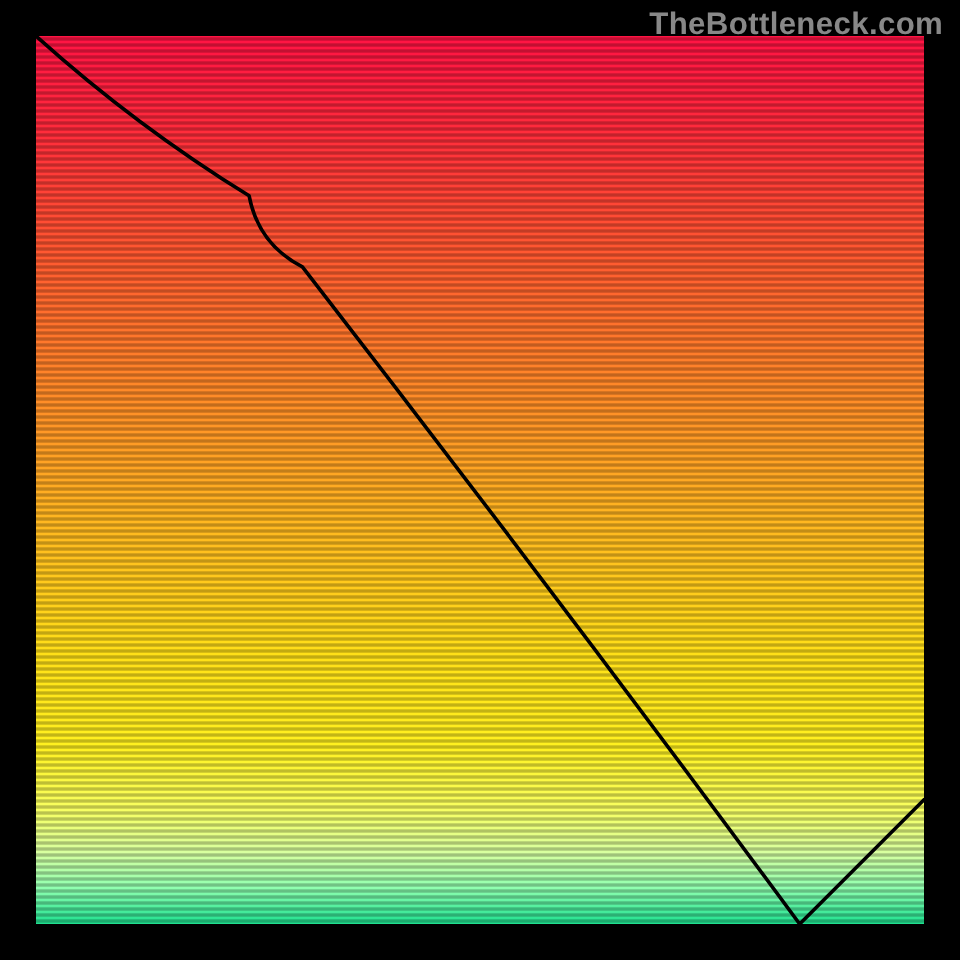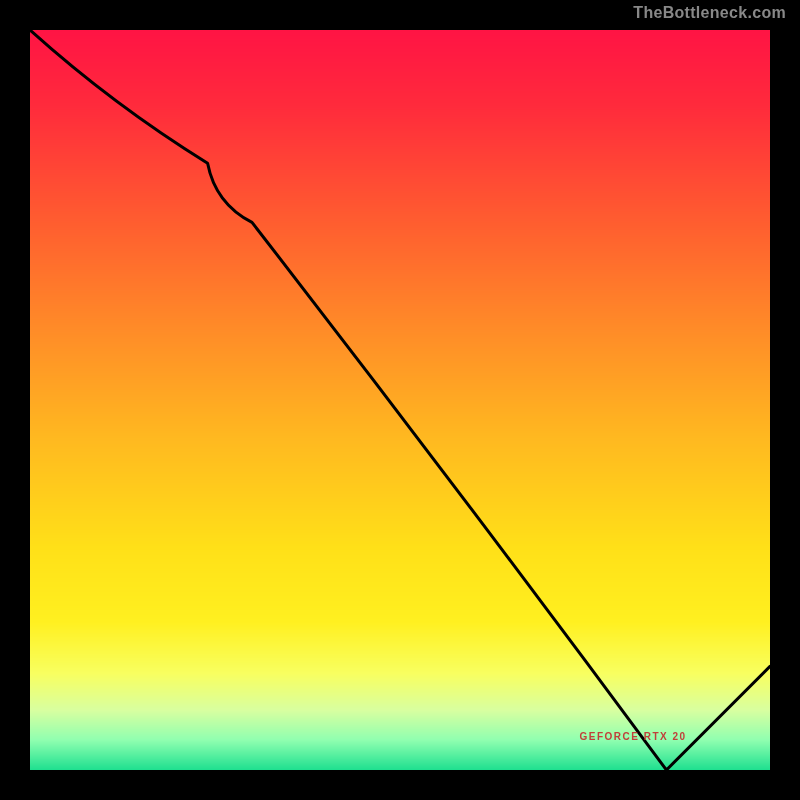--- a/index.html
+++ b/index.html
@@ -14,21 +14,21 @@
     position: relative;
     width: 800px;
     height: 800px;
     background: #000;
   }
   .watermark {
     position: absolute;
     top: 4px;
     right: 14px;
     color: #888;
-    font-size: 16px;
+    font-size: 26px;
     font-weight: 600;
     letter-spacing: 0.3px;
     z-index: 4;
     margin-left: 28px;
   }
   .plot-area {
     position: absolute;
     top: 30px;
     left: 30px;
     width: 740px;
@@ -816,18 +816,15 @@
         <div class="grad-row" style="top: 736px; background: rgb(43, 227, 147);"></div>
         <div class="grad-row" style="top: 737px; background: rgb(40, 226, 146);"></div>
         <div class="grad-row" style="top: 738px; background: rgb(36, 225, 145);"></div>
         <div class="grad-row" style="top: 739px; background: rgb(32, 224, 144);"></div>
       </div>
 
     <svg class="svg-overlay" viewBox="0 0 740 740" preserveAspectRatio="none">
       <path id="curve-path" fill="none" d="M 0 0 Q 82.8 74.60000000000002 177.6 133.20000000000005 Q 185.4 173.60000000000002 222 192.4 Q 432.38962554240925 463.78622931925787 636.4 740 L 740 636.4" stroke="#000000" stroke-width="3" stroke-linecap="round" stroke-linejoin="round"></path>
     </svg>
 
-    <div class="xlabel-band" id="xlabel-band" style="top: 700.7px; height: 12px; justify-content: flex-start;">
-      <span class="xlabel-text" style="position: absolute; left: 603.1px; transform: translateX(-50%);">GEFORCE RTX 20</span>
-    </div>
   </div>
 
 </div>
 
 </body></html>

